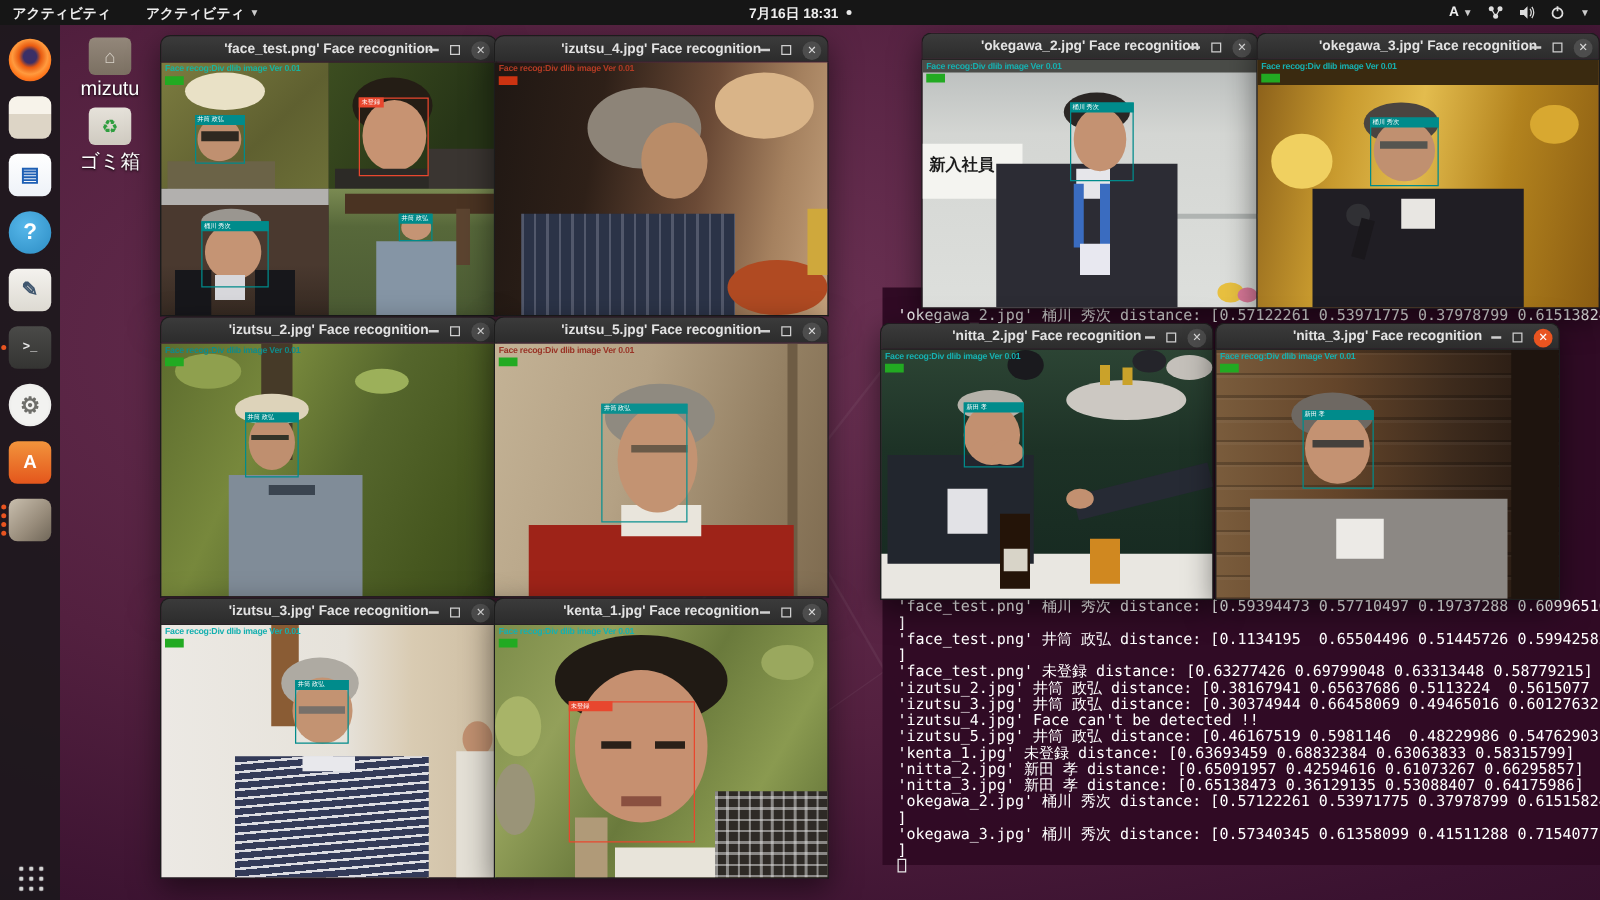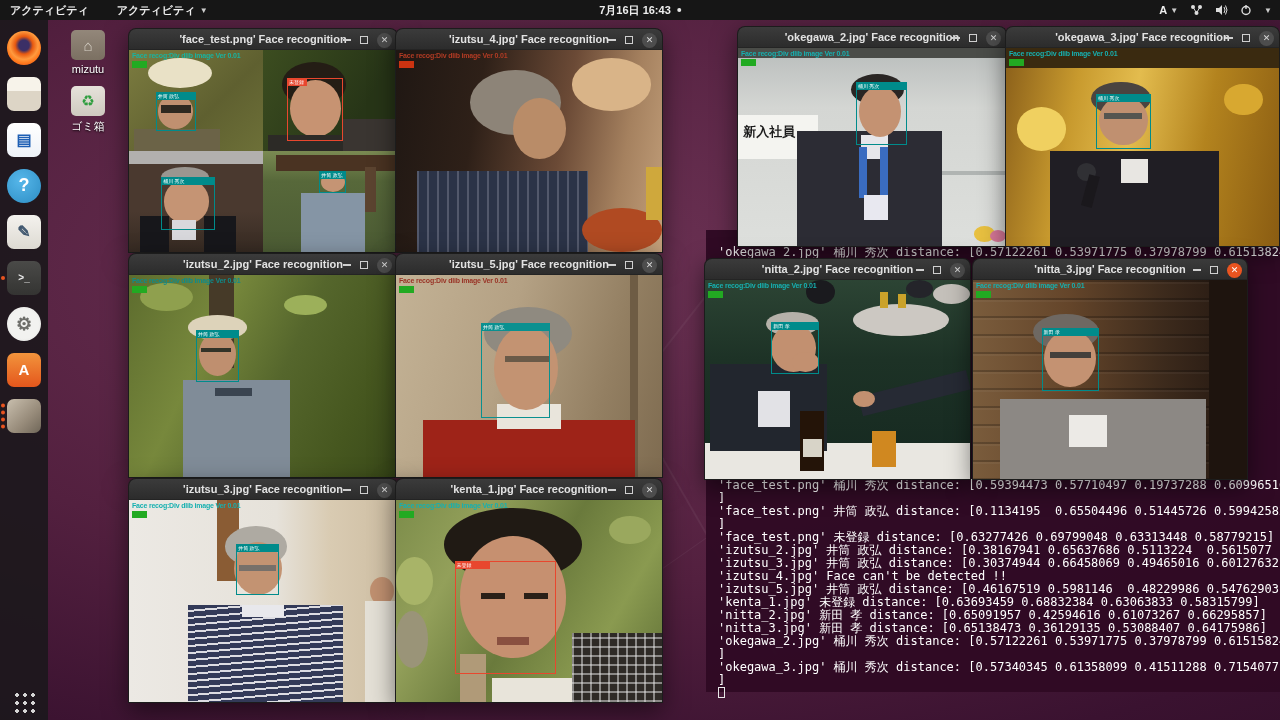--- a/index.html
+++ b/index.html
@@ -23,21 +23,21 @@
   .dock-item { position:relative; width:40px; height:37px; display:flex; align-items:center; justify-content:center; }
   .dock-icon { width:34px; height:34px; display:flex; align-items:center; justify-content:center; font-weight:bold; border-radius:7px; }
   .dock-dots { position:absolute; left:-3px; top:50%; transform:translateY(-50%); display:flex; flex-direction:column; gap:3px; }
   .dock-dot { width:4px; height:4px; border-radius:50%; background:#e95420; }
   .show-apps { position:absolute; bottom:6px; left:12px; width:24px; height:24px;
       background-image:radial-gradient(circle,#d5d5d5 1.6px,transparent 2.1px); background-size:8px 8px; background-position:1px 1px; }
 
   
   .desk-icon { position:absolute; width:64px; display:flex; flex-direction:column; align-items:center; gap:3px; }
   .desk-glyph { width:34px; height:30px; border-radius:5px; display:flex; align-items:center; justify-content:center; font-size:15px; }
-  .desk-label { color:#fff; font-size:11px; text-shadow:0 1px 2px #000; }
+  .desk-label { color:#fff; font-size:16px; text-shadow:0 1px 2px #000; }
 
   
   .window { position:absolute; border-radius:8px 8px 2px 2px; box-shadow:0 8px 24px rgba(0,0,0,0.5); }
   .titlebar { height:22px; background:linear-gradient(#3b3b3b,#2c2c2c); border:1px solid #1c1c1c; border-bottom-color:#242424; border-radius:8px 8px 0 0; position:relative; display:flex; align-items:center; justify-content:center; }
   .title { color:#e2e2e2; font-size:11px; font-weight:bold; white-space:nowrap; }
   .tbtns { position:absolute; right:5px; top:0; height:22px; display:flex; align-items:center; gap:9px; }
   .btn-min { width:8px; height:2px; background:#cfcfcf; }
   .btn-max { width:8px; height:8px; border:1px solid #cfcfcf; }
   .btn-close { width:15px; height:15px; border-radius:50%; background:#4d4d4d; color:#d8d8d8; font-size:9px; line-height:14px; text-align:center; }
   .btn-close.focused { background:#e95420; color:#fff; }
@@ -62,21 +62,21 @@
 <div class="streak" style="left:680px;top:300px;width:2px;height:380px;transform:rotate(-30deg)"></div>
 <div class="streak" style="left:660px;top:420px;width:1px;height:300px;transform:rotate(55deg)"></div>
 
 <div class="topbar">
   <span class="tb-activities">アクティビティ</span>
   <span class="tb-appmenu">
     <span>アクティビティ</span>
     <span class="tb-caret">▼</span>
   </span>
   <span class="tb-clock">
-    <span>7月16日 16:43</span>
+    <span>7月16日 18:31</span>
     <span class="notif-dot"></span>
   </span>
   <span class="tb-right">
     <span class="tb-input">
       <span>A</span>
       <span class="tb-caret">▼</span>
     </span>
     <span class="tb-ico">
       <svg width="13" height="12" viewBox="0 0 13 12">
           <circle cx="3" cy="3" r="2" fill="#ddd"></circle>

